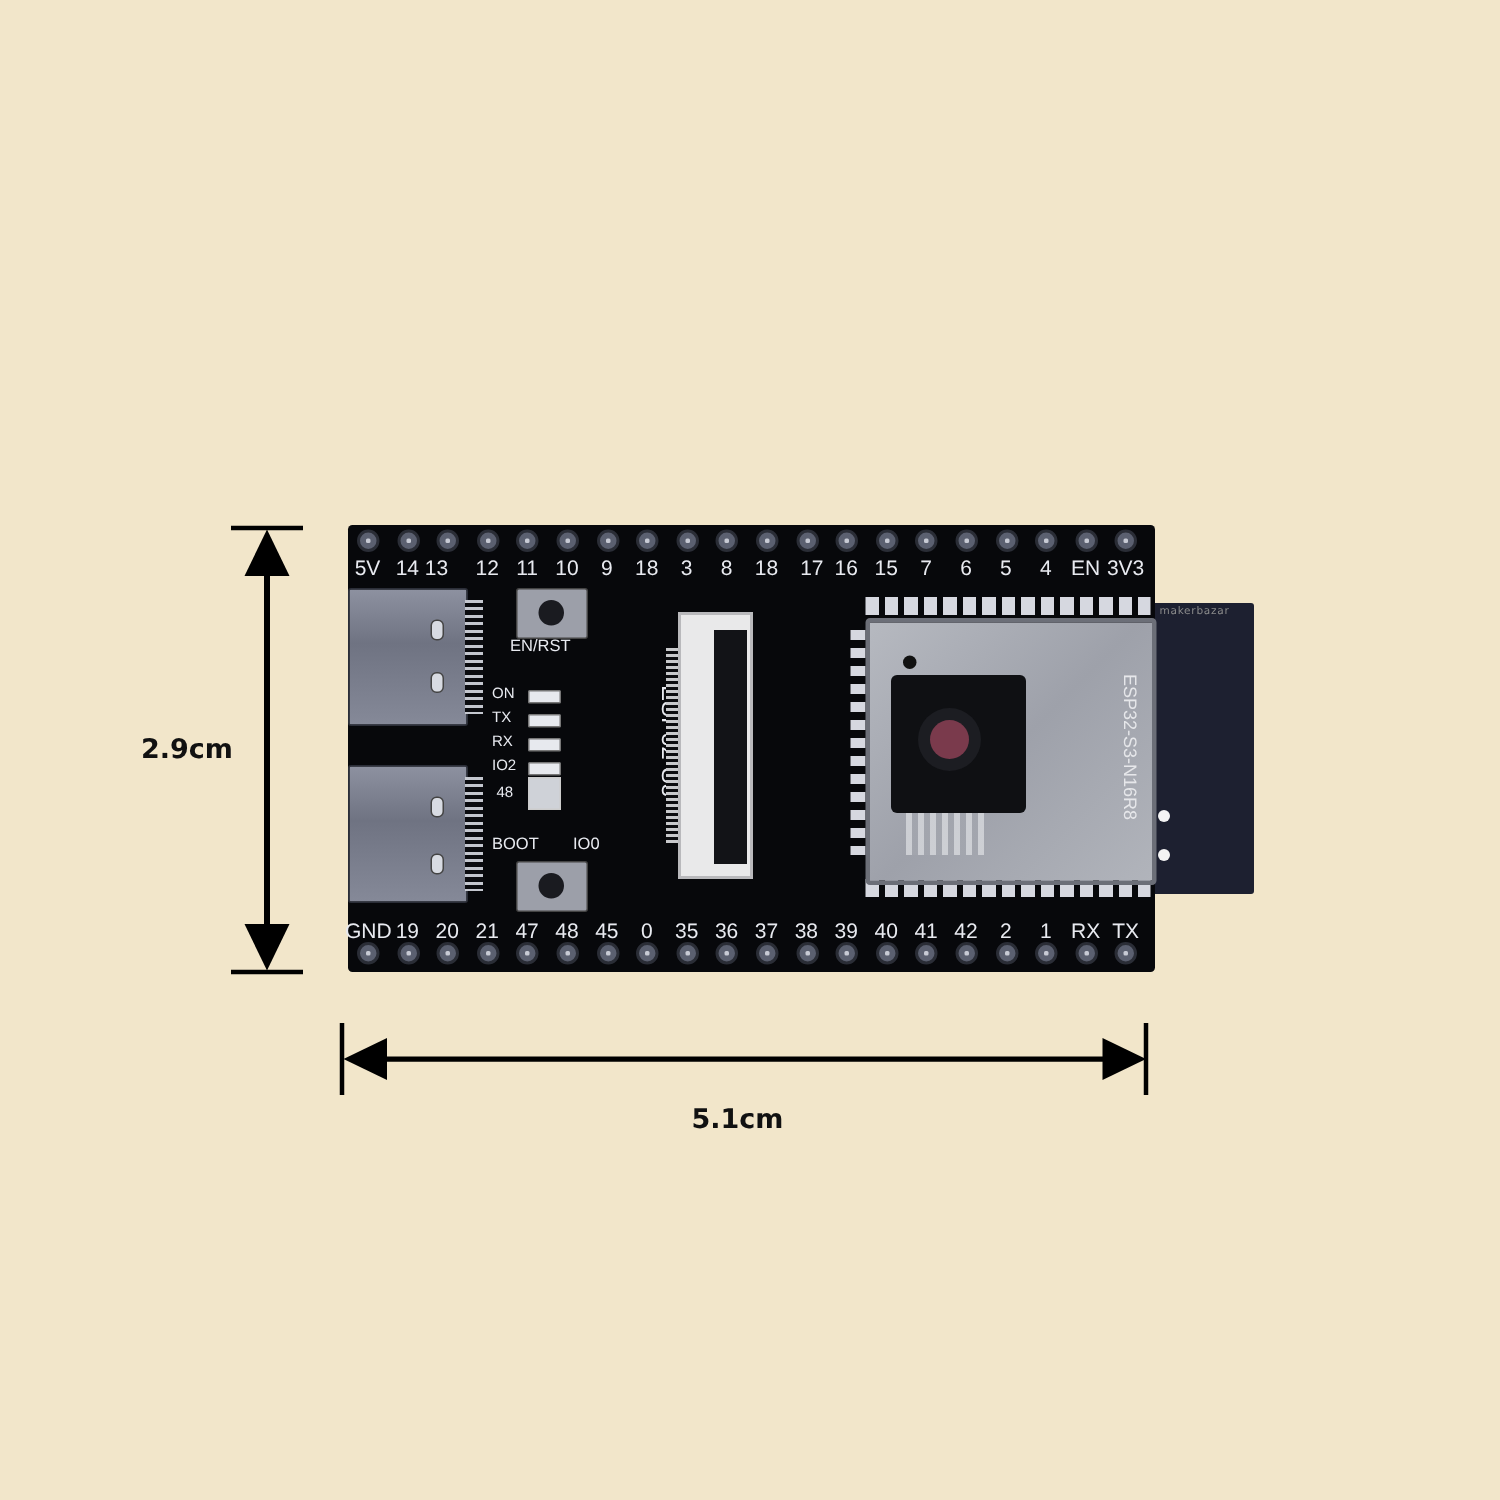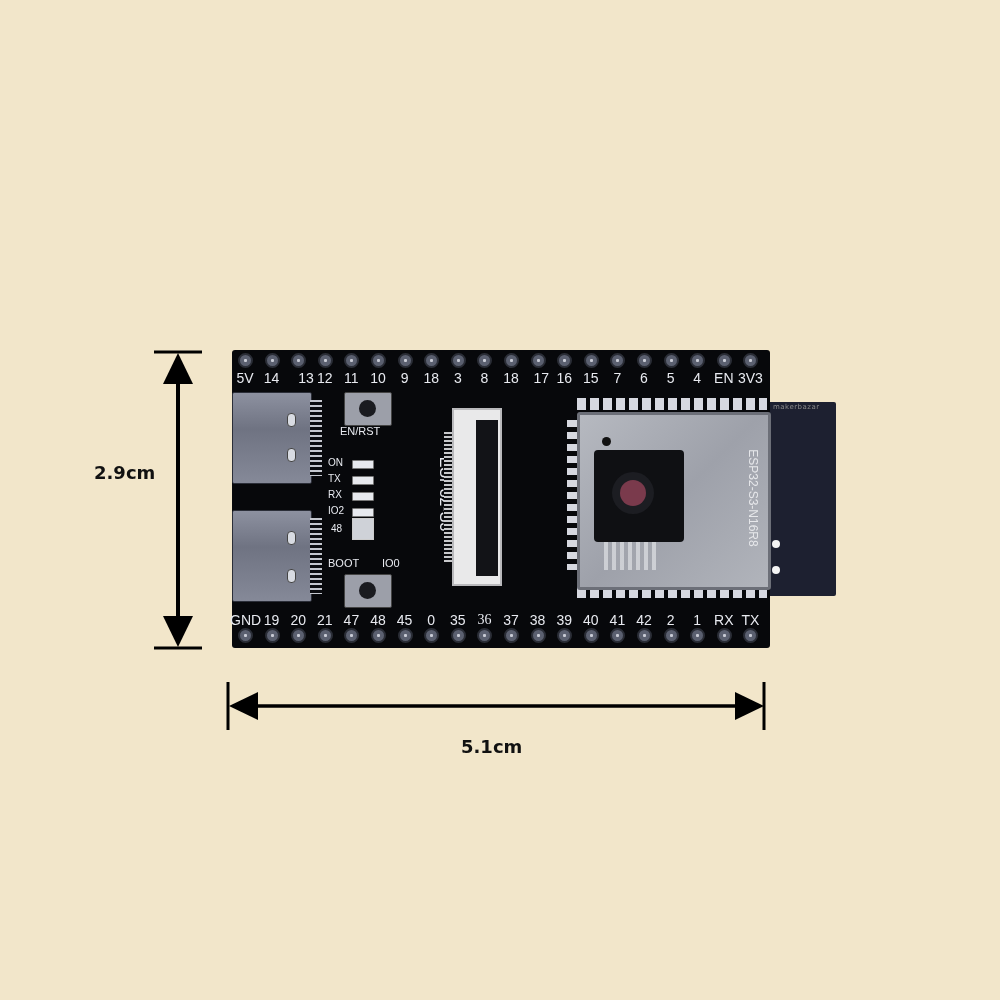--- a/index.html
+++ b/index.html
@@ -37,21 +37,21 @@
 </head>
 <body>
 
 <svg class="abs" style="left:150px;top:348px" width="60" height="304">
   <line x1="4" y1="4" x2="52" y2="4" stroke="#000" stroke-width="3"></line>
   <line x1="4" y1="300" x2="52" y2="300" stroke="#000" stroke-width="3"></line>
   <line x1="28" y1="30" x2="28" y2="276" stroke="#000" stroke-width="4"></line>
   <polygon points="28,5 13,36 43,36" fill="#000"></polygon>
   <polygon points="28,299 13,268 43,268" fill="#000"></polygon>
 </svg>
-<div class="dim-text" style="left:94px;top:462px">2.9cm</div>
+<div class="dim-text" style="left:94px;top:489px">2.9cm</div>
 
 <svg class="abs" style="left:224px;top:680px" width="546" height="52">
   <line x1="4" y1="2" x2="4" y2="50" stroke="#000" stroke-width="3"></line>
   <line x1="540" y1="2" x2="540" y2="50" stroke="#000" stroke-width="3"></line>
   <line x1="30" y1="26" x2="514" y2="26" stroke="#000" stroke-width="3.5"></line>
   <polygon points="5,26 34,12 34,40" fill="#000"></polygon>
   <polygon points="540,26 511,12 511,40" fill="#000"></polygon>
 </svg>
 <div class="dim-text" style="left:461px;top:736px">5.1cm</div>
 
@@ -81,21 +81,21 @@
       <div class="pin" style="left: 378.4px; top: 0px;"></div>
       <div class="pin" style="left: 405px; top: 0px;"></div>
       <div class="pin" style="left: 431.6px; top: 0px;"></div>
       <div class="pin" style="left: 458.2px; top: 0px;"></div>
       <div class="pin" style="left: 484.8px; top: 0px;"></div>
       <div class="pin" style="left: 511.4px; top: 0px;"></div>
     </div>
   <div class="pin-row" style="top:20px" id="top-labels">
       <div class="pin-label" style="left: -2px;">5V</div>
       <div class="pin-label" style="left: 24.6px;">14</div>
-      <div class="pin-label" style="left: 59px;">13</div>
+      <div class="pin-label" style="left: 44px;">13</div>
       <div class="pin-label" style="left: 77.8px;">12</div>
       <div class="pin-label" style="left: 104.4px;">11</div>
       <div class="pin-label" style="left: 131px;">10</div>
       <div class="pin-label" style="left: 157.6px;">9</div>
       <div class="pin-label" style="left: 184.2px;">18</div>
       <div class="pin-label" style="left: 210.8px;">3</div>
       <div class="pin-label" style="left: 237.4px;">8</div>
       <div class="pin-label" style="left: 264px;">18</div>
       <div class="pin-label" style="left: 287px; text-align: right;">17</div>
       <div class="pin-label" style="left: 317.2px;">16</div>
@@ -111,21 +111,21 @@
   <div class="pin-row" style="top:262px" id="bottom-labels">
       <div class="pin-label" style="left: -2px;">GND</div>
       <div class="pin-label" style="left: 24.6px;">19</div>
       <div class="pin-label" style="left: 51.2px;">20</div>
       <div class="pin-label" style="left: 77.8px;">21</div>
       <div class="pin-label" style="left: 104.4px;">47</div>
       <div class="pin-label" style="left: 131px;">48</div>
       <div class="pin-label" style="left: 157.6px;">45</div>
       <div class="pin-label" style="left: 184.2px;">0</div>
       <div class="pin-label" style="left: 210.8px;">35</div>
-      <div class="pin-label" style="left: 237.4px; font-family: Liberation Serif, serif;">36</div>
+      <div class="pin-label" style="left: 237.4px;">36</div>
       <div class="pin-label" style="left: 264px;">37</div>
       <div class="pin-label" style="left: 290.6px;">38</div>
       <div class="pin-label" style="left: 317.2px;">39</div>
       <div class="pin-label" style="left: 343.8px;">40</div>
       <div class="pin-label" style="left: 370.4px;">41</div>
       <div class="pin-label" style="left: 397px;">42</div>
       <div class="pin-label" style="left: 423.6px;">2</div>
       <div class="pin-label" style="left: 450.2px;">1</div>
       <div class="pin-label" style="left: 476.8px;">RX</div>
       <div class="pin-label" style="left: 503.4px;">TX</div>

